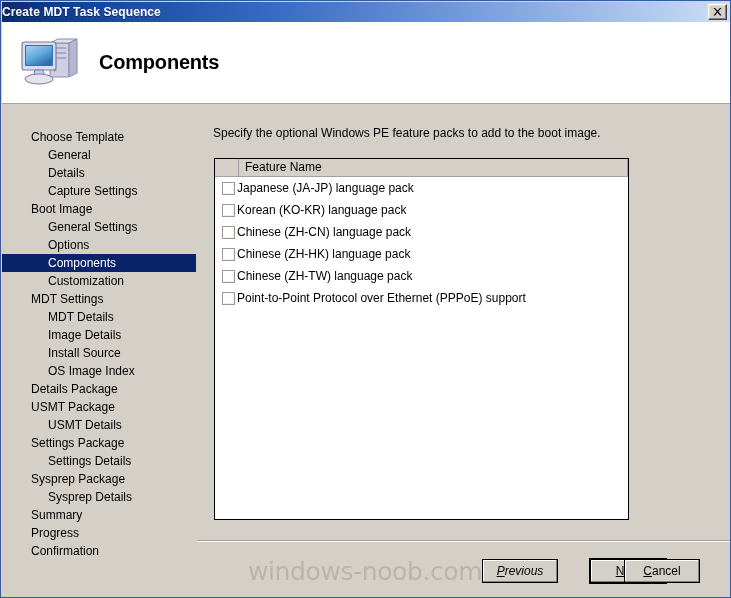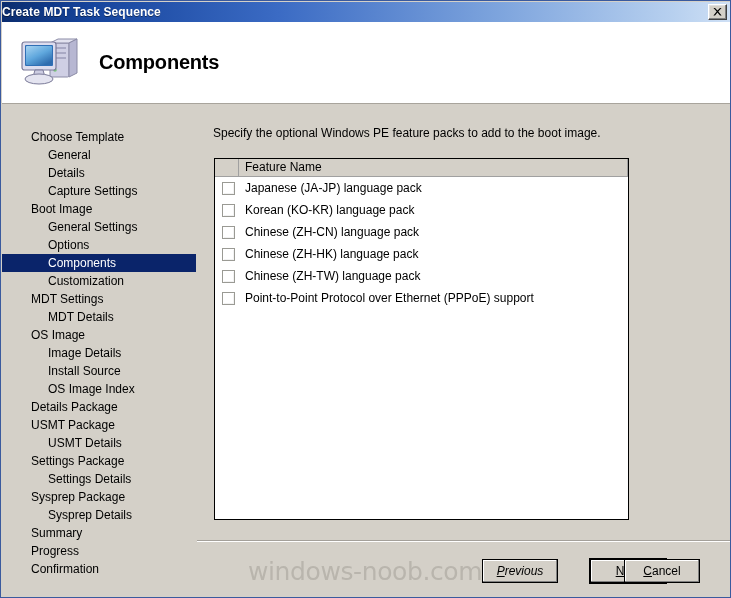--- a/index.html
+++ b/index.html
@@ -189,21 +189,21 @@
     top: 1px;
     width: 4px;
     height: 8px;
     border: solid #000000;
     border-width: 0 2px 2px 0;
     transform: rotate(42deg);
   }
   .lv-label {
     font-size: 12px;
     color: #000000;
-    margin-left: 10px;
+    margin-left: 2px;
     white-space: nowrap;
   }
 
   
   .watermark {
     position: absolute;
     left: 247px;
     top: 556px;
     font-size: 25px;
     color: #b9b5ad;
@@ -299,21 +299,20 @@
       <div class="nav-item level1"><span>General</span></div>
       <div class="nav-item level1"><span>Details</span></div>
       <div class="nav-item level1"><span>Capture Settings</span></div>
       <div class="nav-item level0"><span>Boot Image</span></div>
       <div class="nav-item level1"><span>General Settings</span></div>
       <div class="nav-item level1"><span>Options</span></div>
       <div class="nav-item level1 selected"><span>Components</span></div>
       <div class="nav-item level1"><span>Customization</span></div>
       <div class="nav-item level0"><span>MDT Settings</span></div>
       <div class="nav-item level1"><span>MDT Details</span></div>
-      <div class="nav-item level0"><span>OS Image</span></div>
       <div class="nav-item level1"><span>Image Details</span></div>
       <div class="nav-item level1"><span>Install Source</span></div>
       <div class="nav-item level1"><span>OS Image Index</span></div>
       <div class="nav-item level0"><span>Details Package</span></div>
       <div class="nav-item level0"><span>USMT Package</span></div>
       <div class="nav-item level1"><span>USMT Details</span></div>
       <div class="nav-item level0"><span>Settings Package</span></div>
       <div class="nav-item level1"><span>Settings Details</span></div>
       <div class="nav-item level0"><span>Sysprep Package</span></div>
       <div class="nav-item level1"><span>Sysprep Details</span></div>

